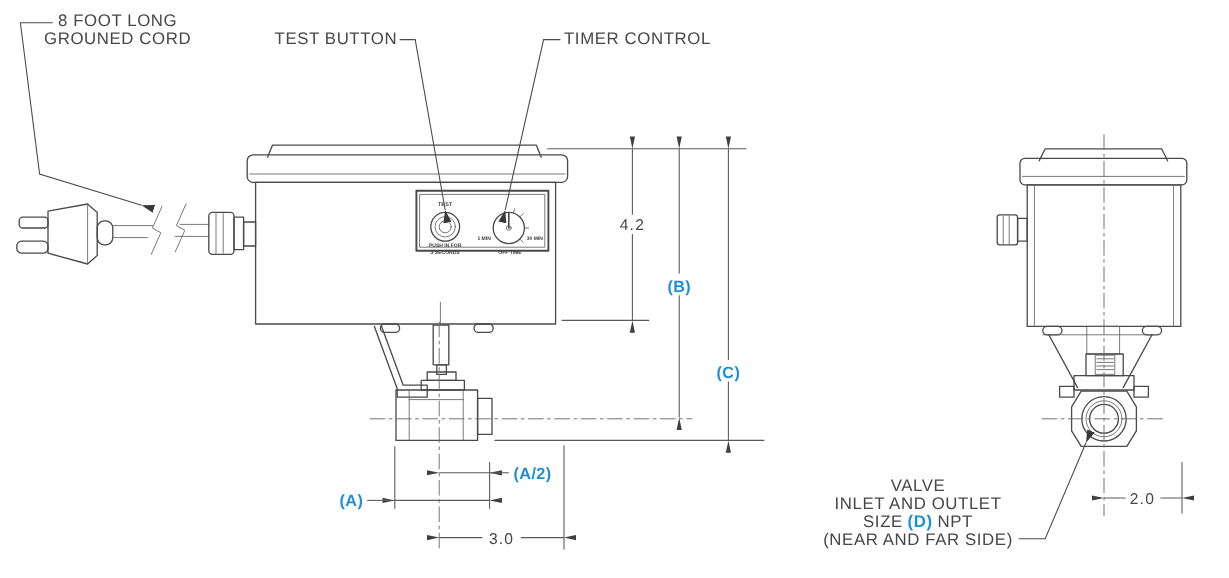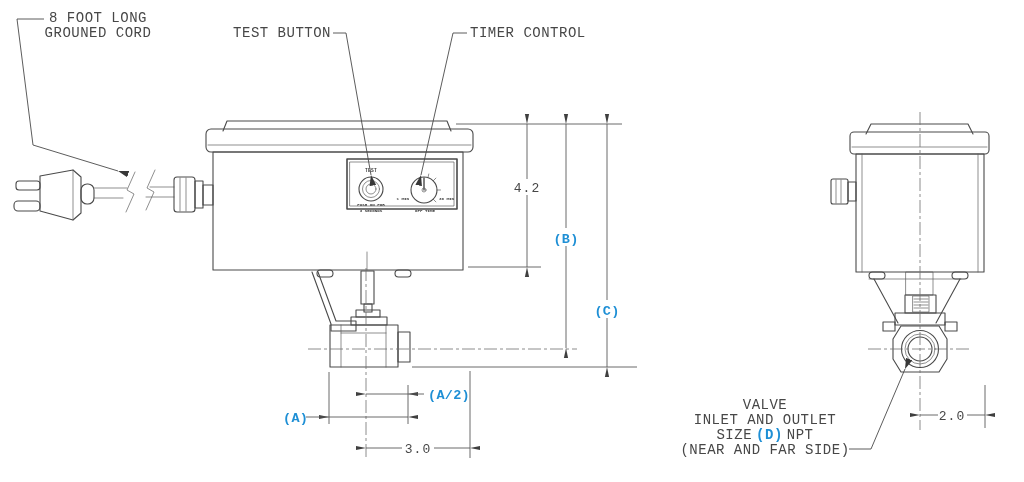--- a/index.html
+++ b/index.html
@@ -1,16 +1,16 @@
 <!DOCTYPE html>
 <html><head>
 <meta charset="utf-8">
 <style>
   html,body{margin:0;padding:0;background:#ffffff;}
-  .stage{width:1024px;height:482px;background:#fff;position:relative;font-family:Liberation Mono, monospace;}
+  .stage{width:1024px;height:482px;background:#fff;position:relative;font-family:Liberation Sans, sans-serif;}
   svg{display:block;}
   .ol{fill:none;stroke:#4a4a4a;stroke-width:1.1;stroke-linejoin:round;stroke-linecap:round;}
   .thin{fill:none;stroke:#5f5f5f;stroke-width:0.7;stroke-linejoin:round;stroke-linecap:round;}
   .dim{fill:none;stroke:#5a5a5a;stroke-width:0.9;}
   .cl{fill:none;stroke:#6f6f6f;stroke-width:0.8;stroke-dasharray:13 3 3 3;}
   .ldr{fill:none;stroke:#4a4a4a;stroke-width:0.9;}
   .lbl{font-size:14px;fill:#474747;letter-spacing:0.5px;}
   .dimtxt{font-size:13px;fill:#474747;letter-spacing:1px;}
   .blue{font-size:13.5px;font-weight:bold;letter-spacing:0.3px;}
   .tiny{font-size:4.6px;fill:#3c3c3c;font-weight:bold;letter-spacing:0.2px;}

